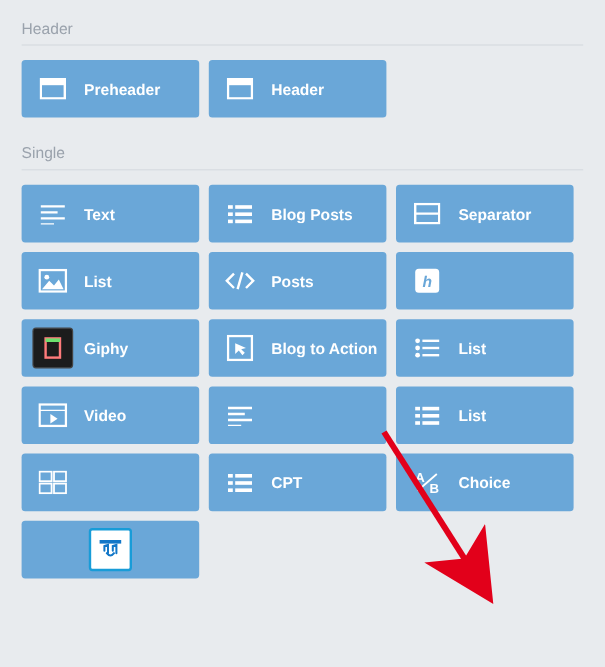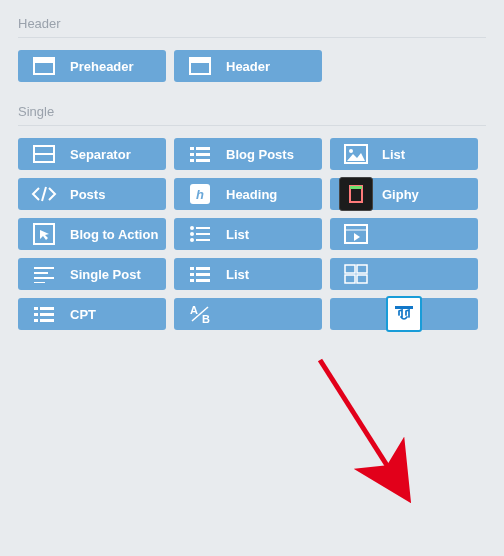--- a/index.html
+++ b/index.html
@@ -24,21 +24,21 @@
     margin:6px 0 12px 0;
   }
   .grid{
     display:flex;
     flex-wrap:wrap;
     gap:8px;
     margin-bottom:22px;
   }
   .tile{
     width:148px;
-    height:32px;
+    height:48px;
     background:#6aa7d8;
     border-radius:3px;
     display:flex;
     align-items:center;
     color:#fff;
     font-size:13px;
     font-weight:600;
     box-sizing:border-box;
     padding:0;
     cursor:pointer;
@@ -103,47 +103,58 @@
     </span>
     <span class="label-slot">Header</span>
   </div>
 
 </div>
 
 <div class="section-title">Single</div>
 <hr class="rule">
 <div class="grid">
 
-
-  <div class="tile">
-    <span class="icon-slot">
-      <svg width="22" height="18" viewBox="0 0 22 18">
-          <rect x="1" y="1" width="20" height="16" fill="none" stroke="#fff" stroke-width="2"></rect>
-          <line x1="1" y1="9" x2="21" y2="9" stroke="#fff" stroke-width="2"></line>
-        </svg>
-    </span>
-    <span class="label-slot">Separator</span>
+  <div class="tile">
+    <span class="icon-slot">
+      <svg width="22" height="18" viewBox="0 0 22 18" stroke="#fff" stroke-width="2">
+          <line x1="1" y1="3" x2="21" y2="3"></line>
+          <line x1="1" y1="8" x2="15" y2="8"></line>
+          <line x1="1" y1="13" x2="21" y2="13"></line>
+          <line x1="1" y1="18" x2="12" y2="18"></line>
+        </svg>
+    </span>
+    <span class="label-slot">Text</span>
   </div>
 
   <div class="tile">
     <span class="icon-slot">
       <svg width="22" height="18" viewBox="0 0 22 18" fill="#fff">
           <rect x="1" y="2" width="4" height="3"></rect>
           <rect x="7" y="2" width="14" height="3"></rect>
           <rect x="1" y="8" width="4" height="3"></rect>
           <rect x="7" y="8" width="14" height="3"></rect>
           <rect x="1" y="14" width="4" height="3"></rect>
           <rect x="7" y="14" width="14" height="3"></rect>
         </svg>
     </span>
     <span class="label-slot">Blog Posts</span>
   </div>
 
   <div class="tile">
     <span class="icon-slot">
+      <svg width="22" height="18" viewBox="0 0 22 18">
+          <rect x="1" y="1" width="20" height="16" fill="none" stroke="#fff" stroke-width="2"></rect>
+          <line x1="1" y1="9" x2="21" y2="9" stroke="#fff" stroke-width="2"></line>
+        </svg>
+    </span>
+    <span class="label-slot">Separator</span>
+  </div>
+
+  <div class="tile">
+    <span class="icon-slot">
       <svg width="24" height="20" viewBox="0 0 24 20">
           <rect x="1" y="1" width="22" height="18" fill="none" stroke="#fff" stroke-width="2"></rect>
           <circle cx="7" cy="7" r="2" fill="#fff"></circle>
           <path d="M3 17 L9 10 L13 14 L17 9 L21 17 Z" fill="#fff"></path>
         </svg>
     </span>
     <span class="label-slot">List</span>
   </div>
 
   <div class="tile">
@@ -158,21 +169,20 @@
   </div>
 
 
   <div class="tile">
     <span class="icon-slot">
       <svg width="22" height="22" viewBox="0 0 22 22">
           <rect x="1" y="1" width="20" height="20" rx="3" fill="#fff"></rect>
           <text x="11" y="16" font-family="Arial" font-size="13" font-style="italic" font-weight="bold" fill="#6aa7d8" text-anchor="middle">h</text>
         </svg>
     </span>
-    <span class="label-slot">Heading</span>
   </div>
 
   <div class="tile">
     <span class="icon-slot">
       <span class="icon-img giphy-box">
         <svg width="16" height="20" viewBox="0 0 16 20">
             <rect x="2" y="2" width="12" height="16" fill="none" stroke="#ff7b7b" stroke-width="2"></rect>
             <rect x="2" y="2" width="12" height="3" fill="#6ee06e"></rect>
           </svg>
       </span>
@@ -205,32 +215,32 @@
   </div>
 
   <div class="tile">
     <span class="icon-slot">
       <svg width="24" height="20" viewBox="0 0 24 20">
           <rect x="1" y="1" width="22" height="18" fill="none" stroke="#fff" stroke-width="2"></rect>
           <line x1="1" y1="6" x2="23" y2="6" stroke="#fff" stroke-width="1"></line>
           <polygon points="10,9 16,13 10,17" fill="#fff"></polygon>
         </svg>
     </span>
+    <span class="label-slot">Video</span>
   </div>
 
   <div class="tile">
     <span class="icon-slot">
       <svg width="22" height="18" viewBox="0 0 22 18" stroke="#fff" stroke-width="2">
           <line x1="1" y1="3" x2="21" y2="3"></line>
           <line x1="1" y1="8" x2="15" y2="8"></line>
           <line x1="1" y1="13" x2="21" y2="13"></line>
           <line x1="1" y1="18" x2="12" y2="18"></line>
         </svg>
     </span>
-    <span class="label-slot">Single Post</span>
   </div>
 
   <div class="tile">
     <span class="icon-slot">
       <svg width="22" height="18" viewBox="0 0 22 18" fill="#fff">
           <rect x="1" y="2" width="4" height="3"></rect>
           <rect x="7" y="2" width="14" height="3"></rect>
           <rect x="1" y="8" width="4" height="3"></rect>
           <rect x="7" y="8" width="14" height="3"></rect>
           <rect x="1" y="14" width="4" height="3"></rect>
@@ -267,20 +277,21 @@
 
 
   <div class="tile">
     <span class="icon-slot">
       <svg width="24" height="22" viewBox="0 0 24 22">
           <text x="6" y="11" font-family="Arial" font-size="11" font-weight="bold" fill="#fff" text-anchor="middle">A</text>
           <line x1="4" y1="18" x2="20" y2="4" stroke="#fff" stroke-width="1.5"></line>
           <text x="18" y="20" font-family="Arial" font-size="11" font-weight="bold" fill="#fff" text-anchor="middle">B</text>
         </svg>
     </span>
+    <span class="label-slot">Choice</span>
   </div>
 
   <div class="tile special">
     <span class="icon-slot">
       <span class="icon-img event-box">
         <svg width="22" height="22" viewBox="0 0 22 22">
             <rect x="2" y="3" width="18" height="3" fill="#1277c8"></rect>
             <path d="M6 12 L6 8 L9 7 L9 14 M13 12 L13 8 L16 7 L16 14 M8 14 Q11 18 14 14" stroke="#1277c8" stroke-width="1.7" fill="none" stroke-linecap="round"></path>
           </svg>
       </span>

